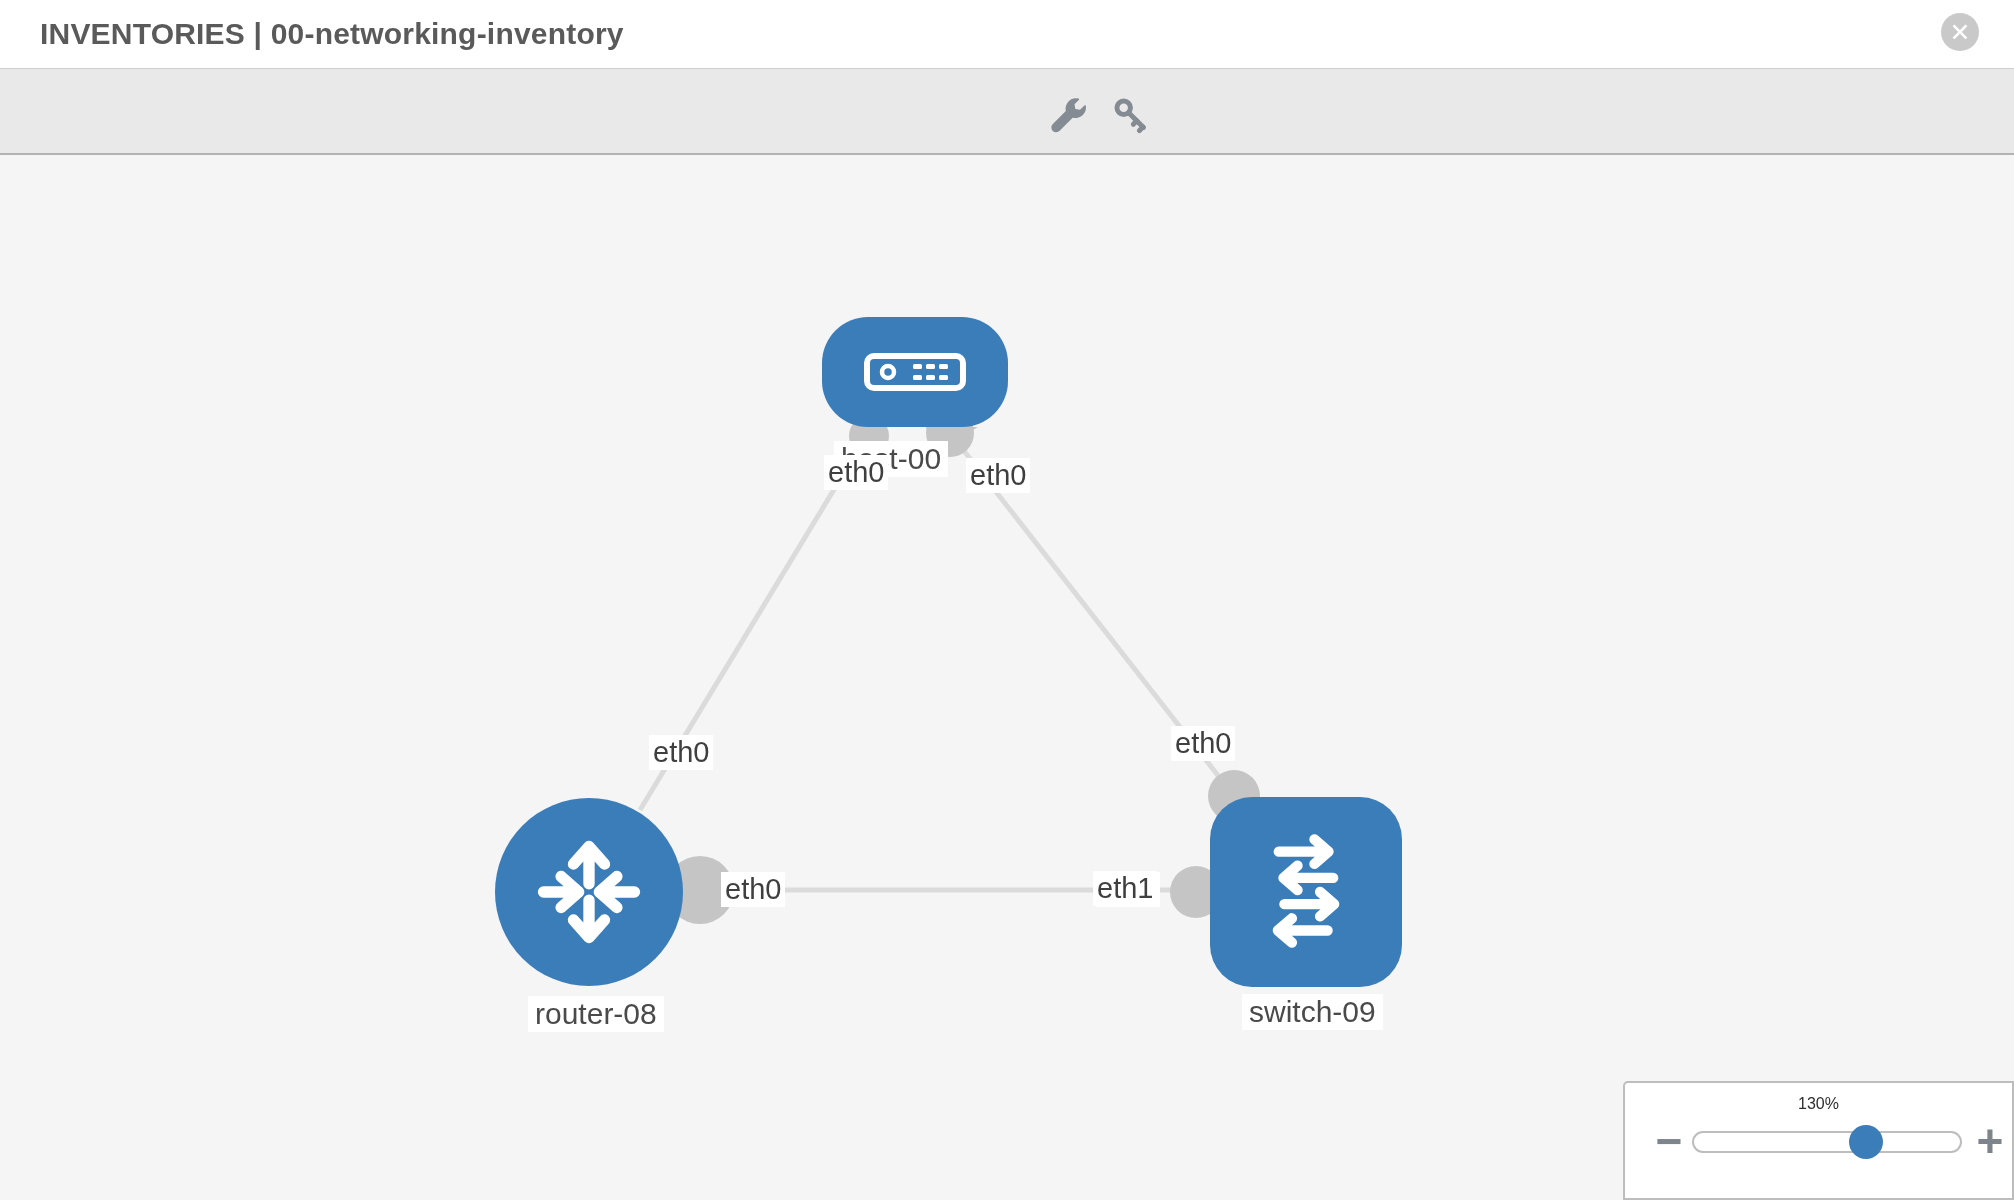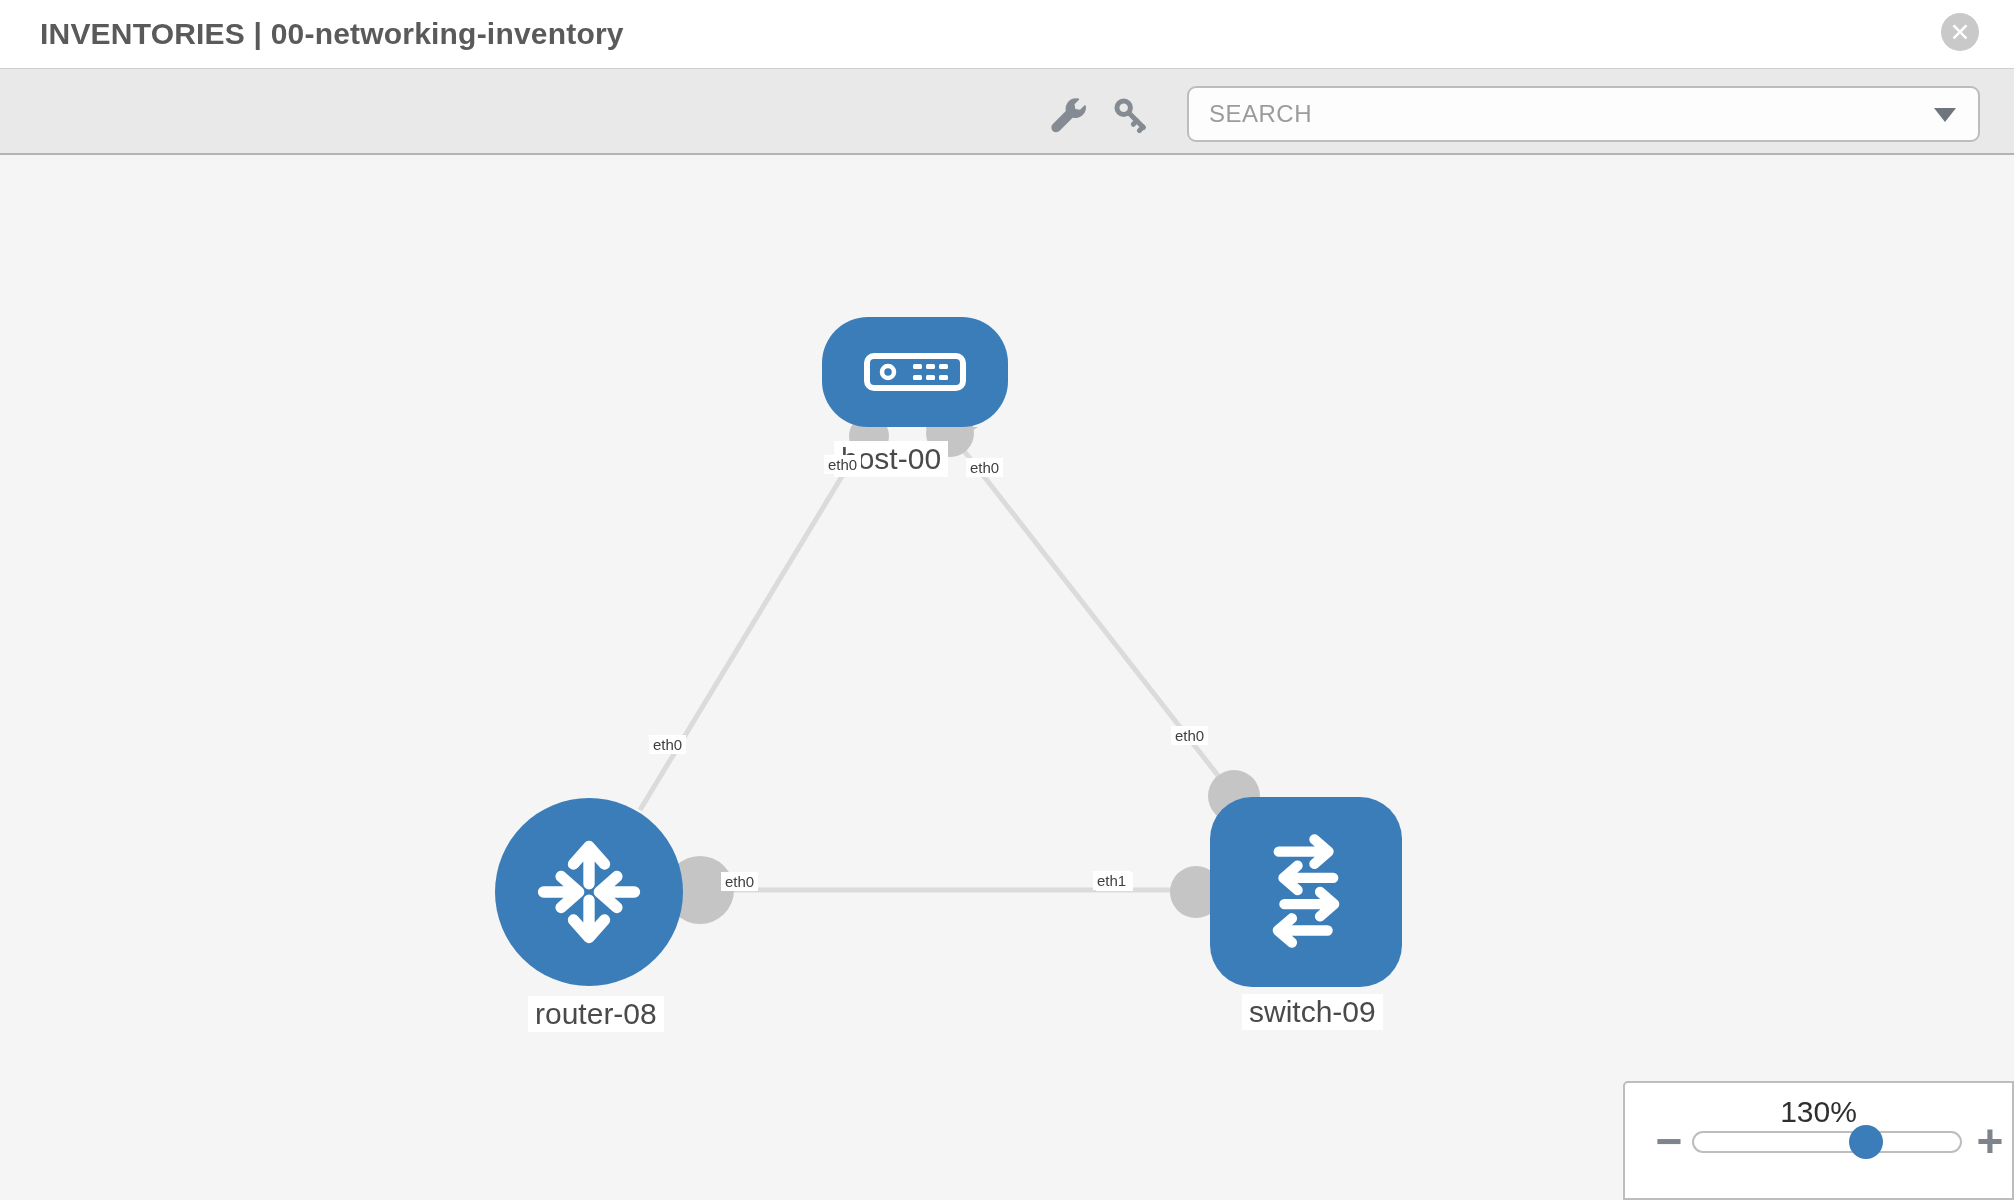--- a/index.html
+++ b/index.html
@@ -33,27 +33,27 @@
   .canvas{position:absolute;left:0;top:155px;width:2014px;height:1045px;background:#f5f5f6;}
   svg.graph{position:absolute;left:0;top:0;z-index:1;}
   .link{stroke:#dbdbdb;stroke-width:5;}
   .iface{fill:#c5c5c5;}
   .node{position:absolute;background:#3b7db9;z-index:2;display:flex;align-items:center;justify-content:center;cursor:pointer;}
   .node-host{left:822px;top:162px;width:186px;height:110px;border-radius:46px;}
   .node-router{left:495px;top:643px;width:188px;height:188px;border-radius:50%;}
   .node-switch{left:1210px;top:642px;width:192px;height:190px;border-radius:42px;}
   .nlabel{position:absolute;z-index:3;background:#ffffff;color:#4a4a4a;font-size:30px;
           padding:1px 7px;white-space:nowrap;}
-  .elabel{position:absolute;z-index:4;background:#ffffff;color:#3f3f3f;font-size:15px;
+  .elabel{position:absolute;z-index:4;background:#ffffff;color:#3f3f3f;font-size:29px;
           padding:1px 4px;white-space:nowrap;}
   
   .zoom-panel{position:absolute;left:1623px;top:926px;width:391px;height:119px;background:#ffffff;
               border:2px solid #bdbdbd;border-radius:5px 0 0 0;box-sizing:border-box;z-index:5;}
   .zoom-value{position:absolute;left:0;top:12px;width:100%;text-align:center;
-              font-size:30px;color:#2f2f2f;}
+              font-size:16px;color:#2f2f2f;}
   .zoom-minus,.zoom-plus{position:absolute;top:28px;width:44px;height:60px;line-height:60px;text-align:center;
               font-size:46px;font-weight:700;color:#7e848b;cursor:pointer;}
   .zoom-minus{left:22px;}
   .zoom-plus{left:343px;}
   .zoom-track{position:absolute;left:67px;top:48px;width:270px;height:22px;background:#ffffff;
               border:2px solid #bdbdbd;border-radius:12px;box-sizing:border-box;cursor:pointer;}
   .zoom-thumb{position:absolute;left:155px;top:-8px;width:34px;height:34px;border-radius:50%;
               background:#3b7db9;cursor:grab;}
 </style>
 </head>
@@ -78,24 +78,20 @@
     <svg width="38" height="38" viewBox="0 0 26 26">
       <g stroke="#858b92" stroke-width="3.4" fill="none" stroke-linecap="round">
         <circle cx="8" cy="8" r="4.6"></circle>
         <line x1="11.6" y1="11.6" x2="21.5" y2="21.5"></line>
         <line x1="17" y1="17" x2="14.6" y2="19.4"></line>
         <line x1="21.2" y1="21.2" x2="18.8" y2="23.6"></line>
       </g>
     </svg>
   </div>
 
-  <div class="select sel-search">
-    <span class="select-label">SEARCH</span>
-    <span class="caret"></span>
-  </div>
 </div>
 
 <div class="canvas">
 
   <svg class="graph" width="2014" height="1045">
 
     <line class="link" x1="870" y1="275" x2="640" y2="655"></line>
     <line class="link" x1="950" y1="278" x2="1234" y2="641"></line>
     <line class="link" x1="700" y1="735" x2="1196" y2="735"></line>
 

